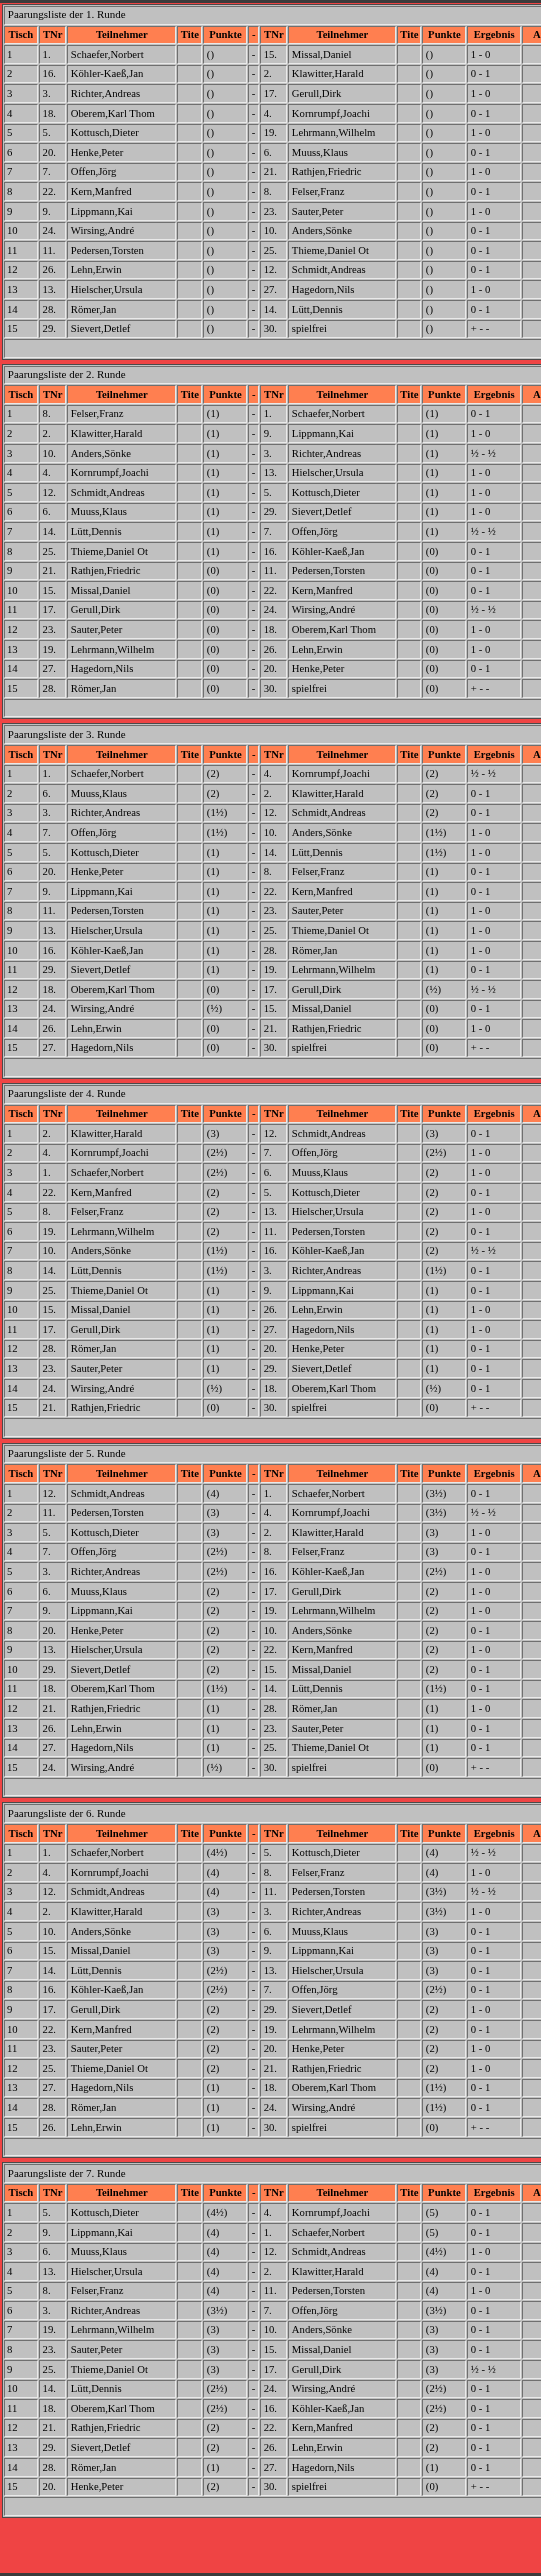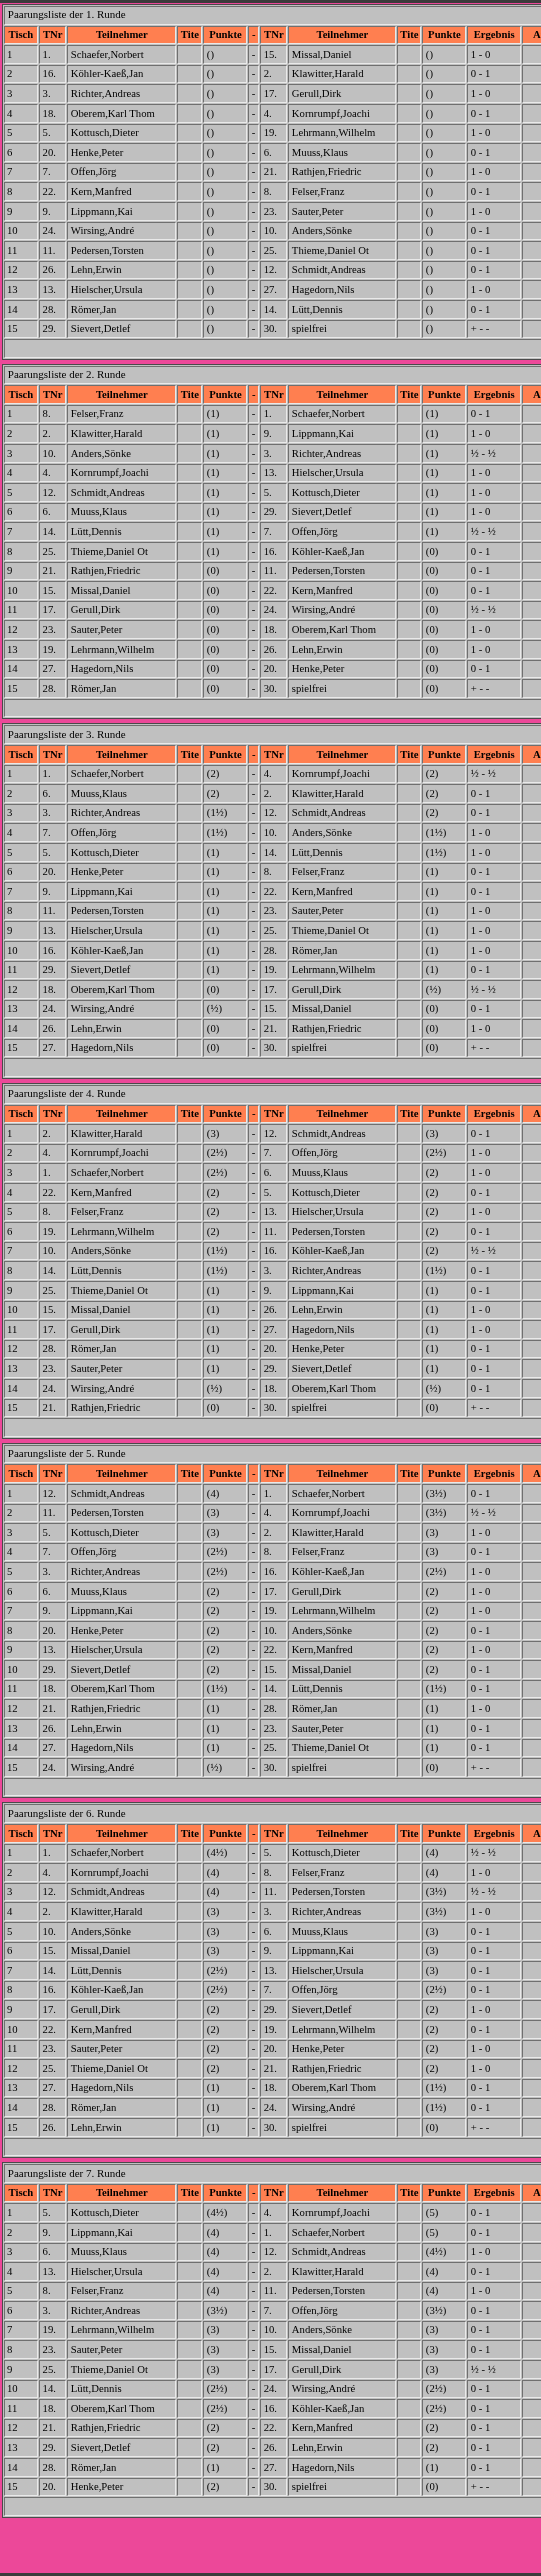--- a/index.html
+++ b/index.html
@@ -6,21 +6,21 @@
   body {
     width: 541px;
     font-family: "Liberation Serif", "DejaVu Serif", serif;
     color: #000;
   }
   #viewport {
     position: relative;
     width: 541px;
     height: 2576px;
     overflow: hidden;
-    background: #ec4899;
+    background: #ef4444;
   }
   .edge-strip {
     position: absolute;
     left: 0;
     width: 541px;
     height: 3.2px;
     background: #3b3b3b;
   }
   #edge-top { top: 0; }
   #edge-bottom { top: 2573px; }

